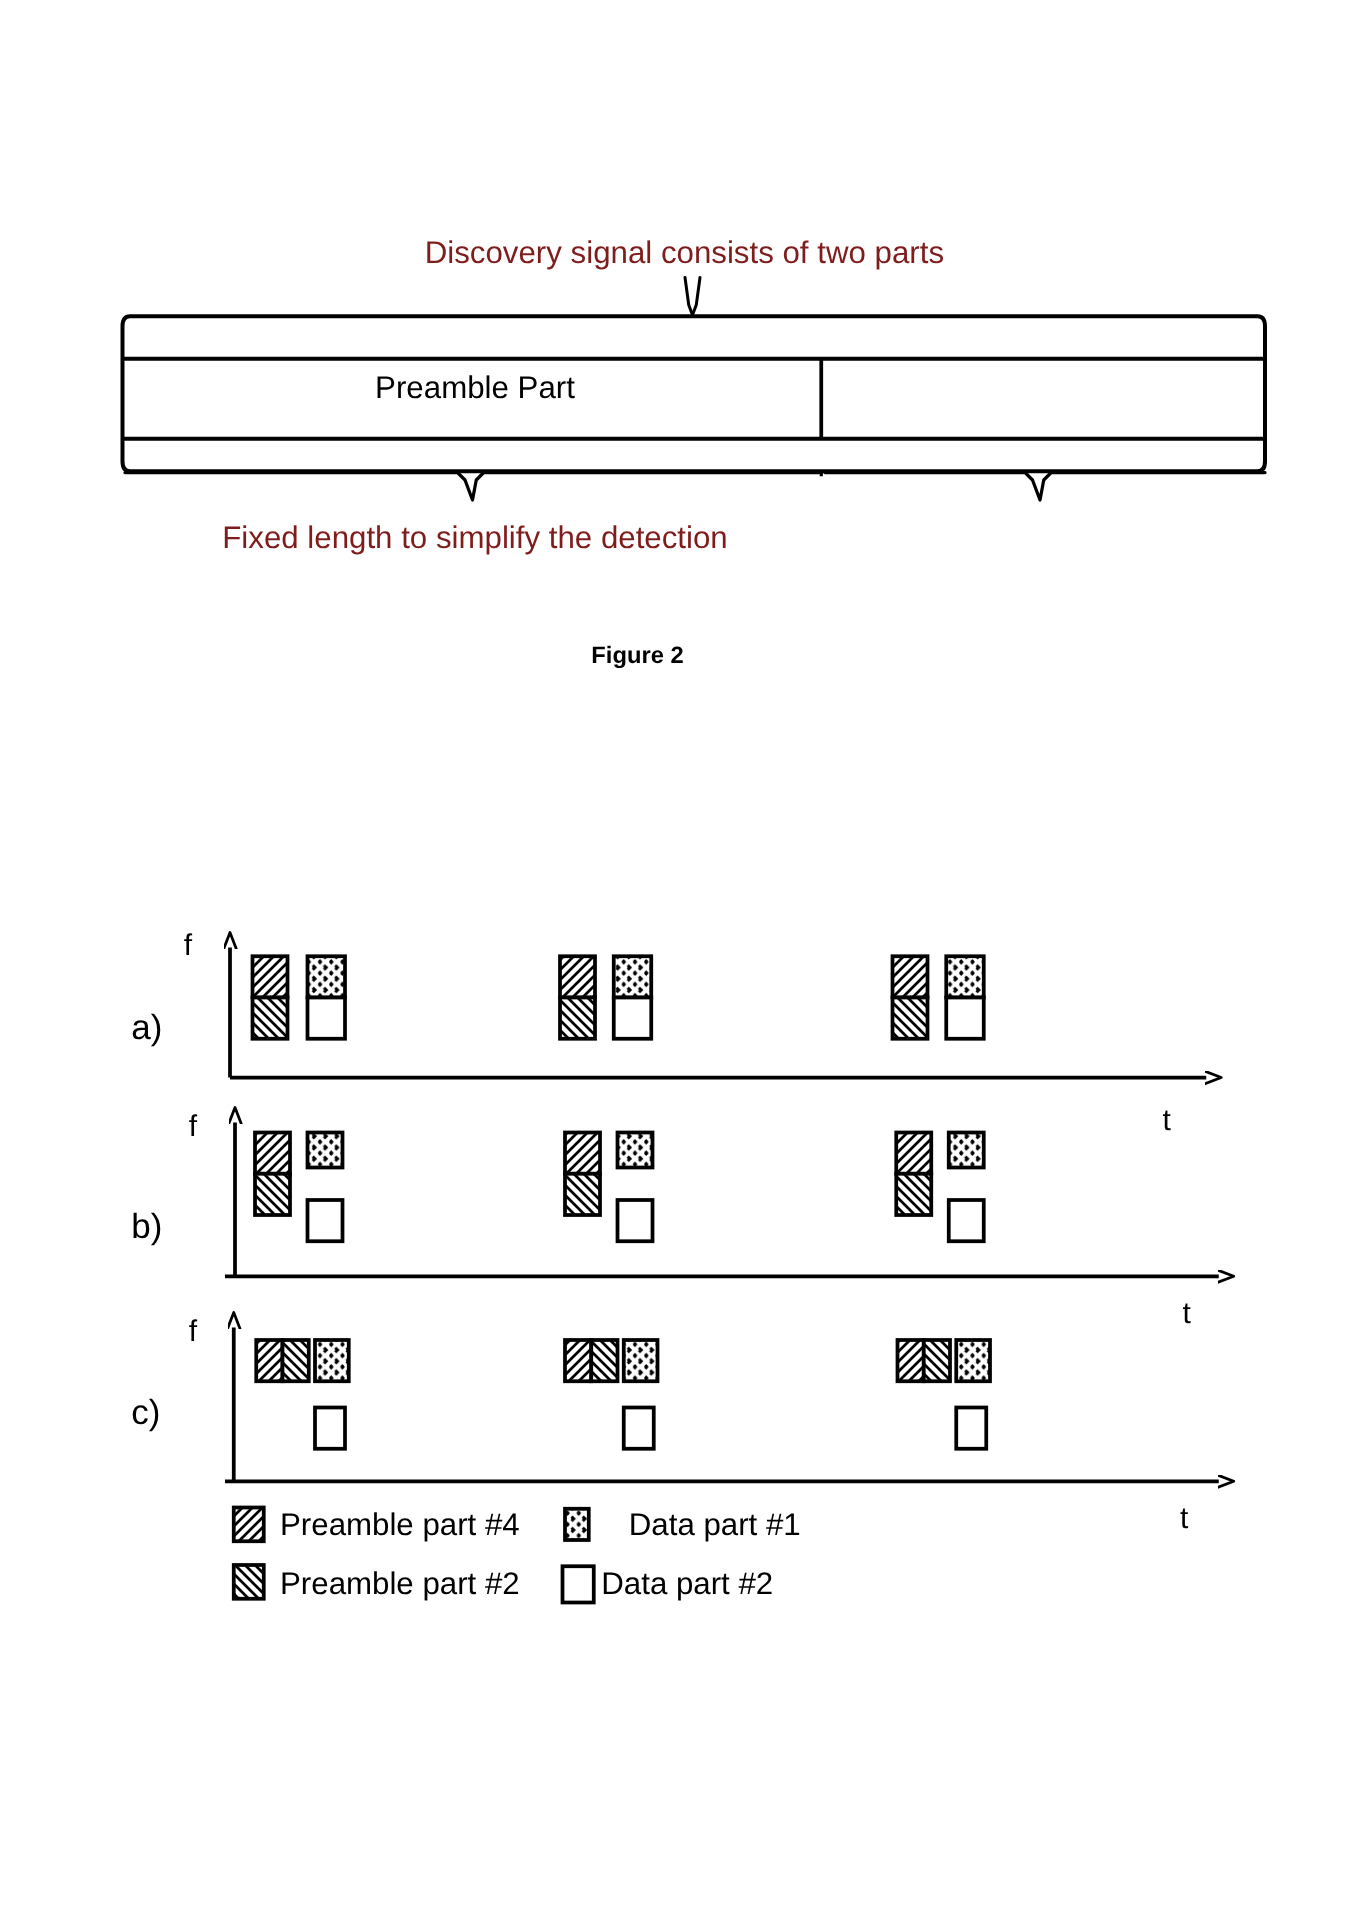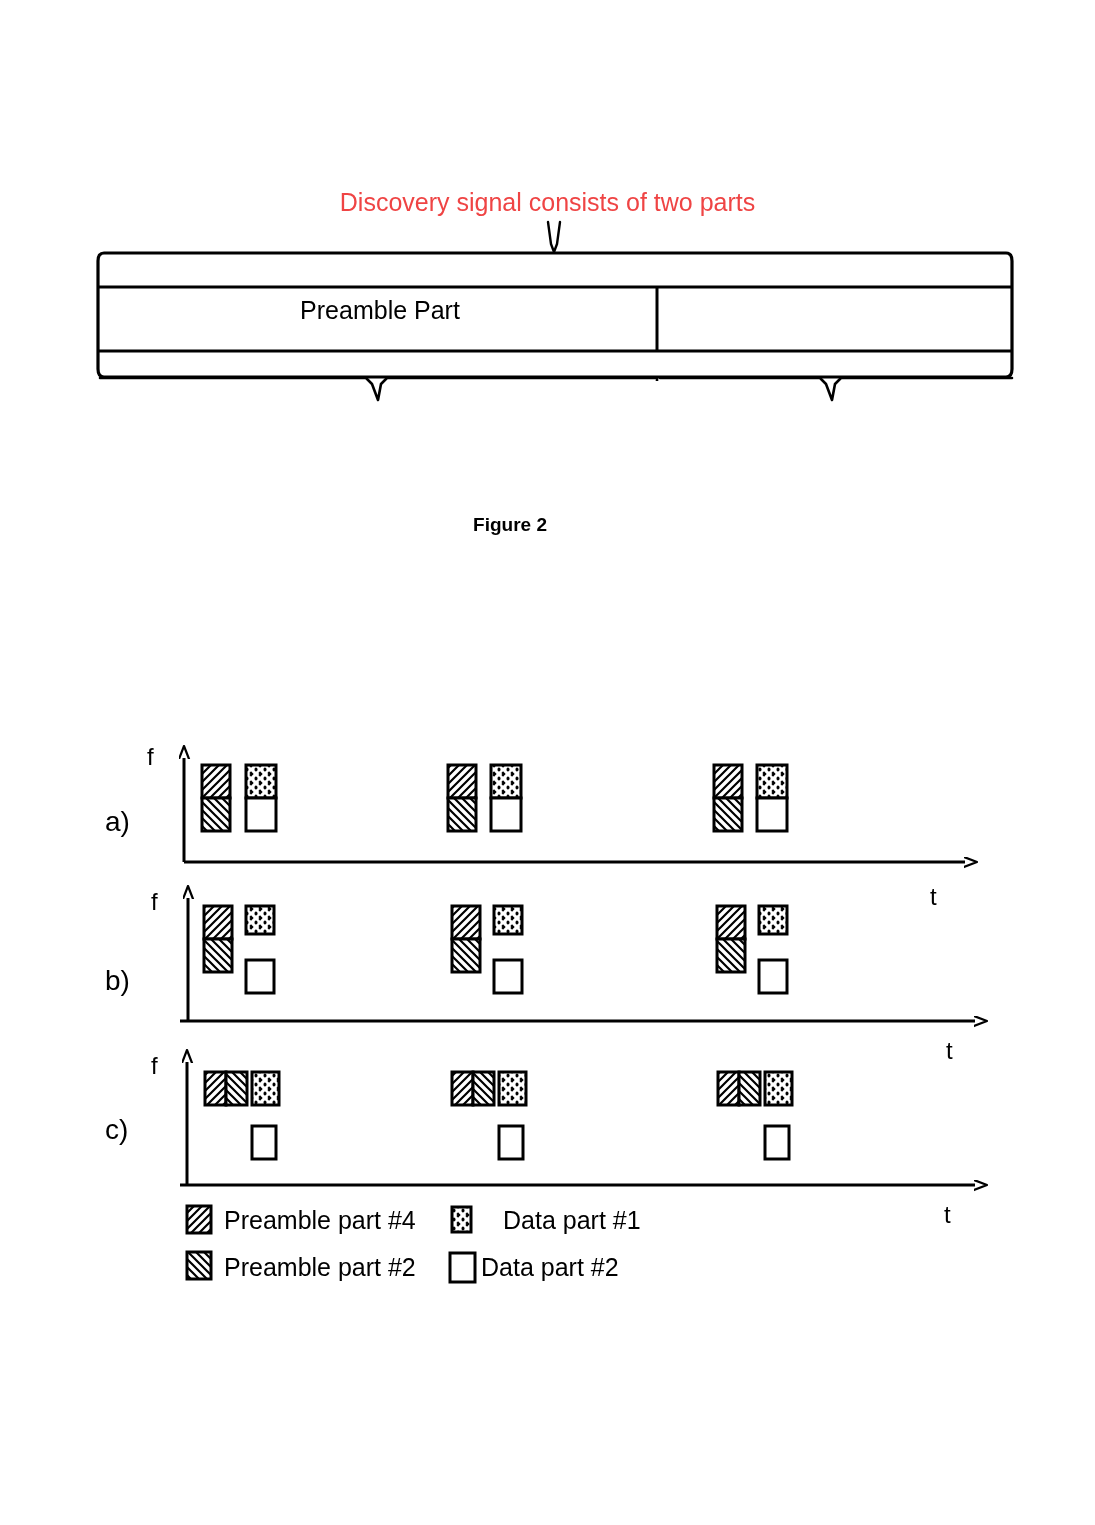--- a/index.html
+++ b/index.html
@@ -25,21 +25,21 @@
 
   
   #fig2-wrap { left: 0; top: 0; width: 1095px; height: 580px; }
 
   .brace-caption {
     position: absolute;
     text-align: center;
     font-size: 25px;
     line-height: 30px;
     white-space: nowrap;
-    color: #ef4444;
+    color: #7f1d1d;
   }
 
   #fig2-top-caption {
     left: 0; top: 187px; width: 1095px;
     text-align: center;
   }
 
   #fig2-outer {
     position: absolute;
     left: 96px; top: 251px;
@@ -125,20 +125,21 @@
 
         <line x1="2" y1="100" x2="916" y2="100" stroke="#000000" stroke-width="3.2"></line>
 
         <line x1="561" y1="36" x2="561" y2="100" stroke="#000000" stroke-width="3.0"></line>
       </svg>
     </div>
 
     <div class="fig2-celltext" id="fig2-preamble-label">Preamble Part</div>
 
 
+    <div class="brace-caption" id="fig2-bottom-left-caption">Fixed length to simplify the detection</div>
 
 
     <div class="fig-caption" id="fig2-caption">Figure 2</div>
   </div>
 
   <div class="abs" id="fig3-wrap">
 
     <svg class="overlay" width="1095" height="1525">
       <defs>
 

